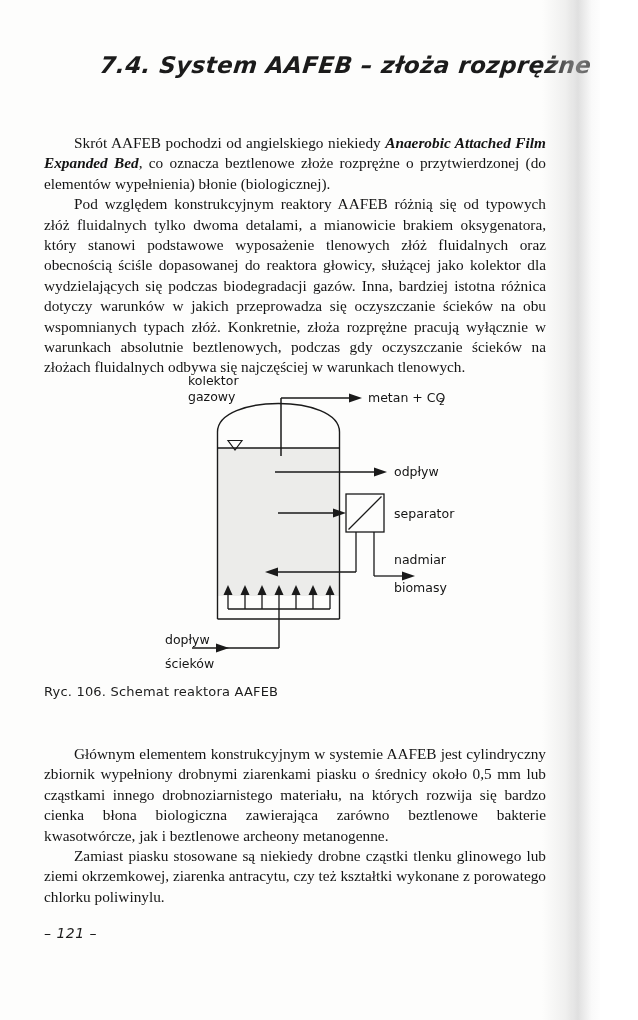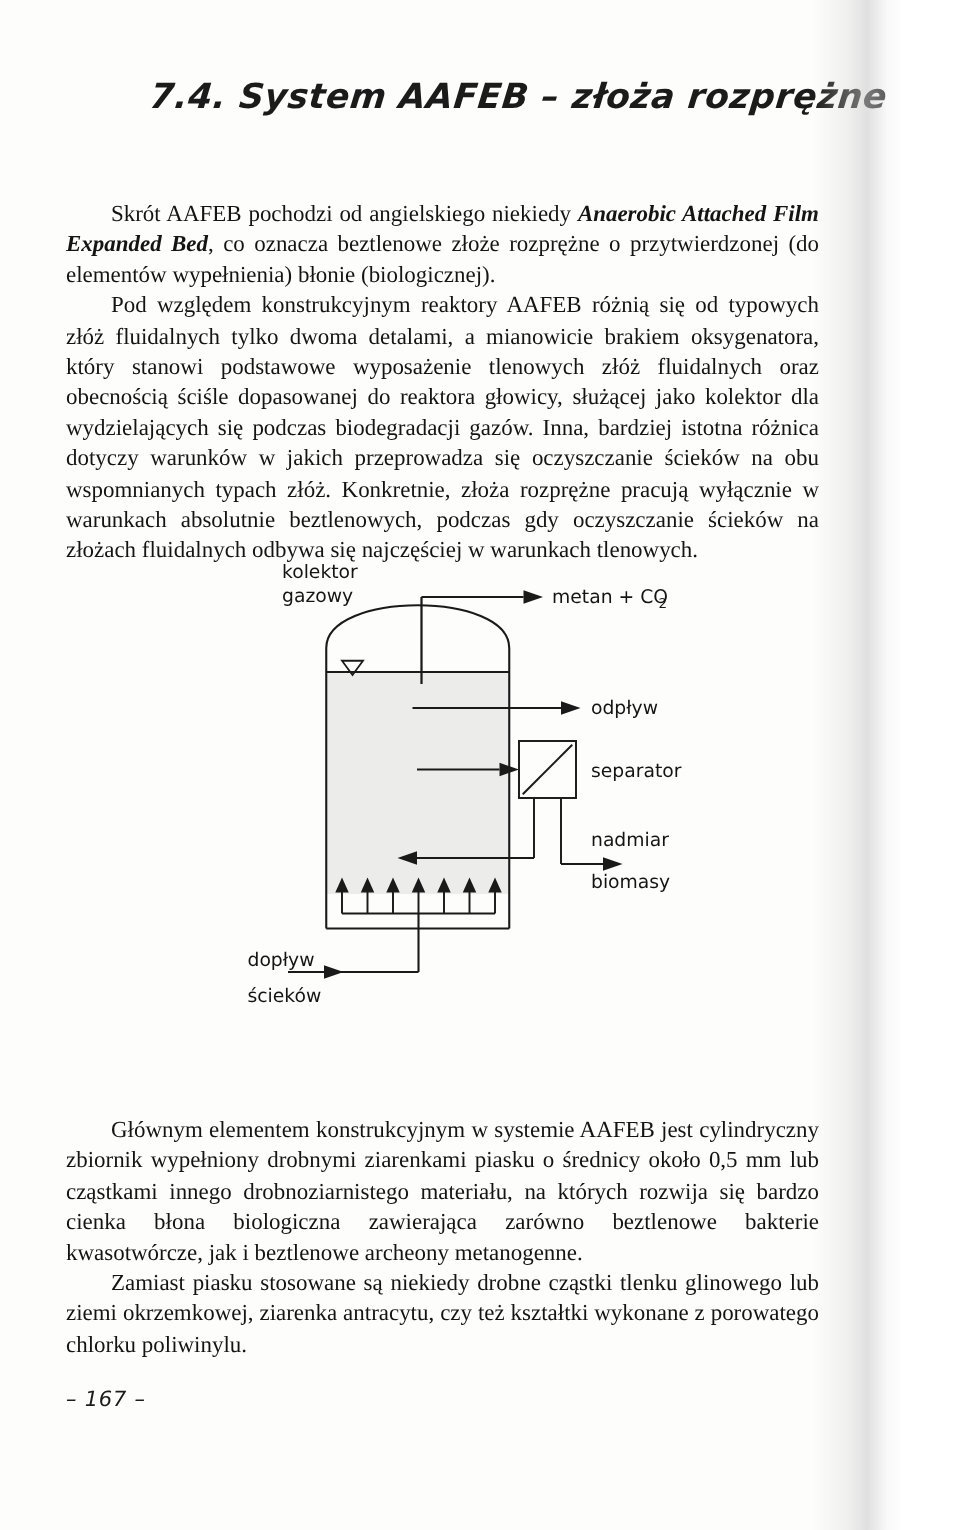--- a/index.html
+++ b/index.html
@@ -227,27 +227,28 @@
       </g>
 
       <line x1="129" y1="233" x2="129" y2="272" stroke="#1a1a1a" stroke-width="1.4"></line>
       <line x1="129" y1="272" x2="42" y2="272" stroke="#1a1a1a" stroke-width="1.4"></line>
       <polygon points="66,267.5 79,272 66,276.5" fill="#1a1a1a"></polygon>
       <text class="fig-label" x="15" y="268">dopływ</text>
       <text class="fig-label" x="15" y="292">ścieków</text>
     </svg>
   </div>
 
+  <div class="caption">Ryc. 106. Schemat reaktora AAFEB</div>
 
   <div class="col" id="para-block-2">
     <p>
       <span>Głównym elementem konstrukcyjnym w systemie AAFEB jest cylindryczny zbiornik wypełniony drobnymi ziarenkami piasku o średnicy około 0,5 mm lub cząstkami innego drobnoziarnistego materiału, na których rozwija się bardzo cienka błona biologiczna zawierająca zarówno beztlenowe bakterie kwasotwórcze, jak i beztlenowe archeony metanogenne.</span>
     </p>
     <p>
       <span>Zamiast piasku stosowane są niekiedy drobne cząstki tlenku glinowego lub ziemi okrzemkowej, ziarenka antracytu, czy też kształtki wykonane z porowatego chlorku poliwinylu.</span>
     </p>
   </div>
 
-  <div class="folio">– 167 –</div>
+  <div class="folio">– 121 –</div>
 
   <div id="curl-shadow"></div>
   <div id="outer-white"></div>
 </div>
 
 </body></html>

